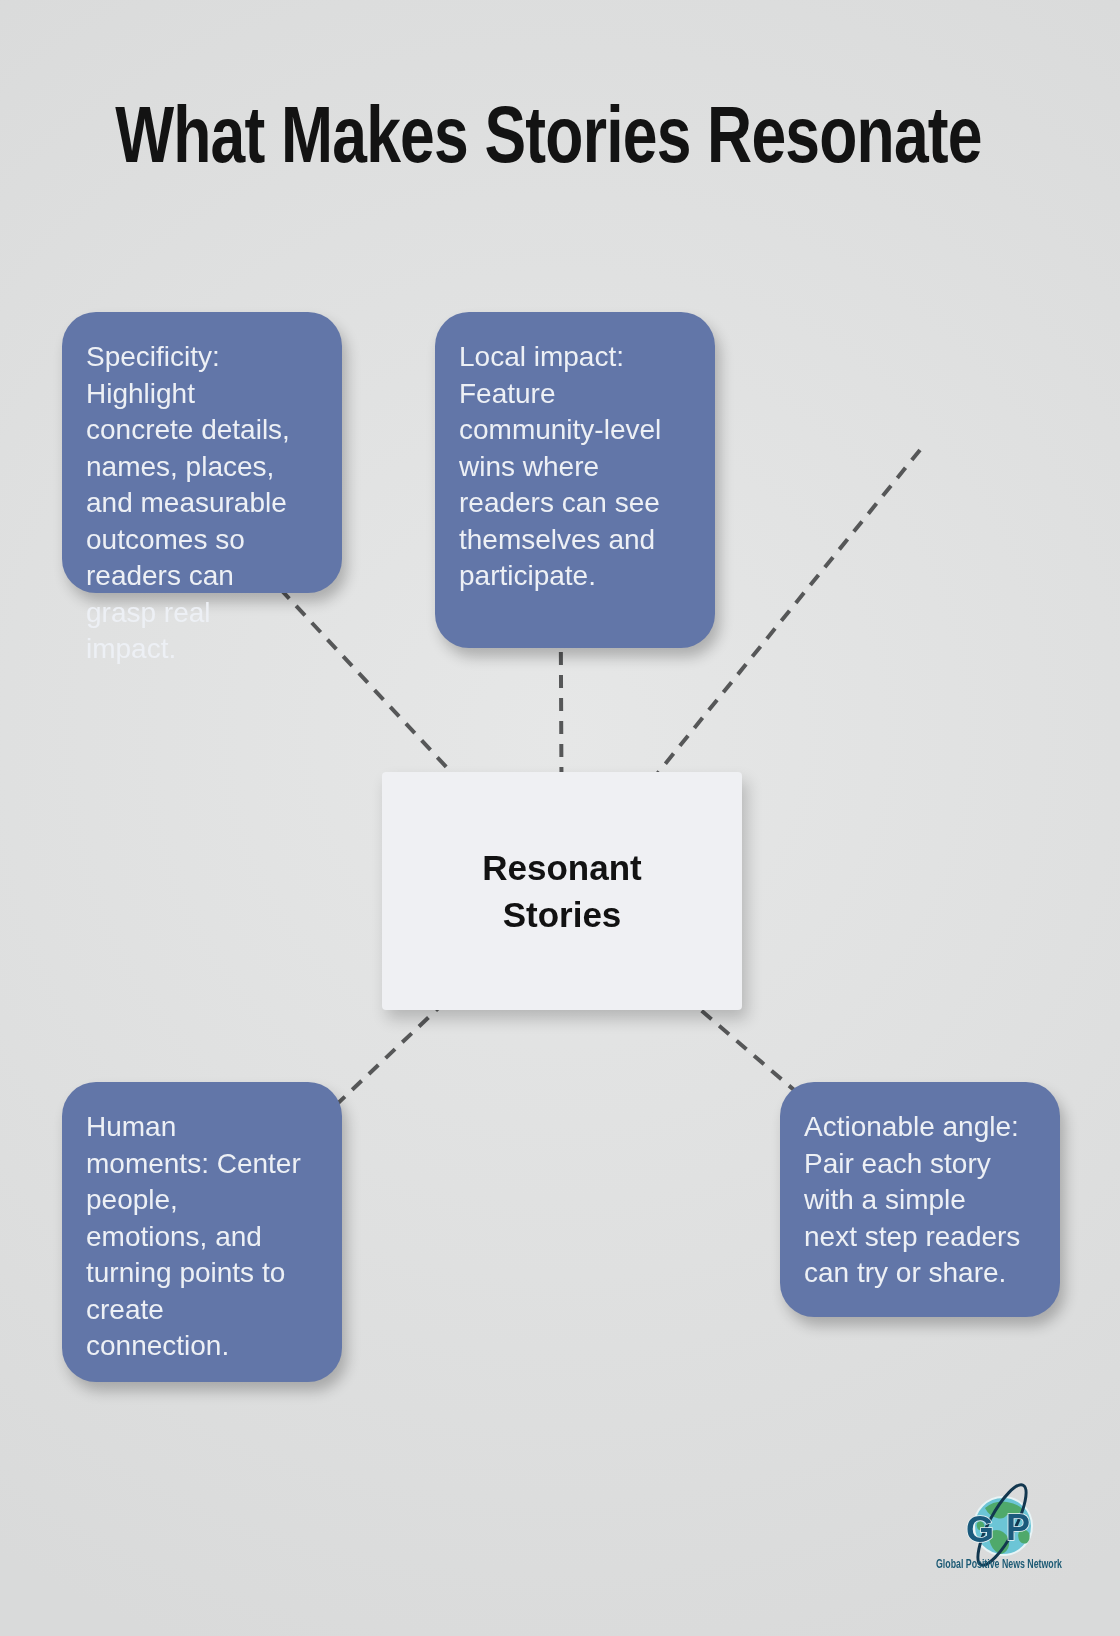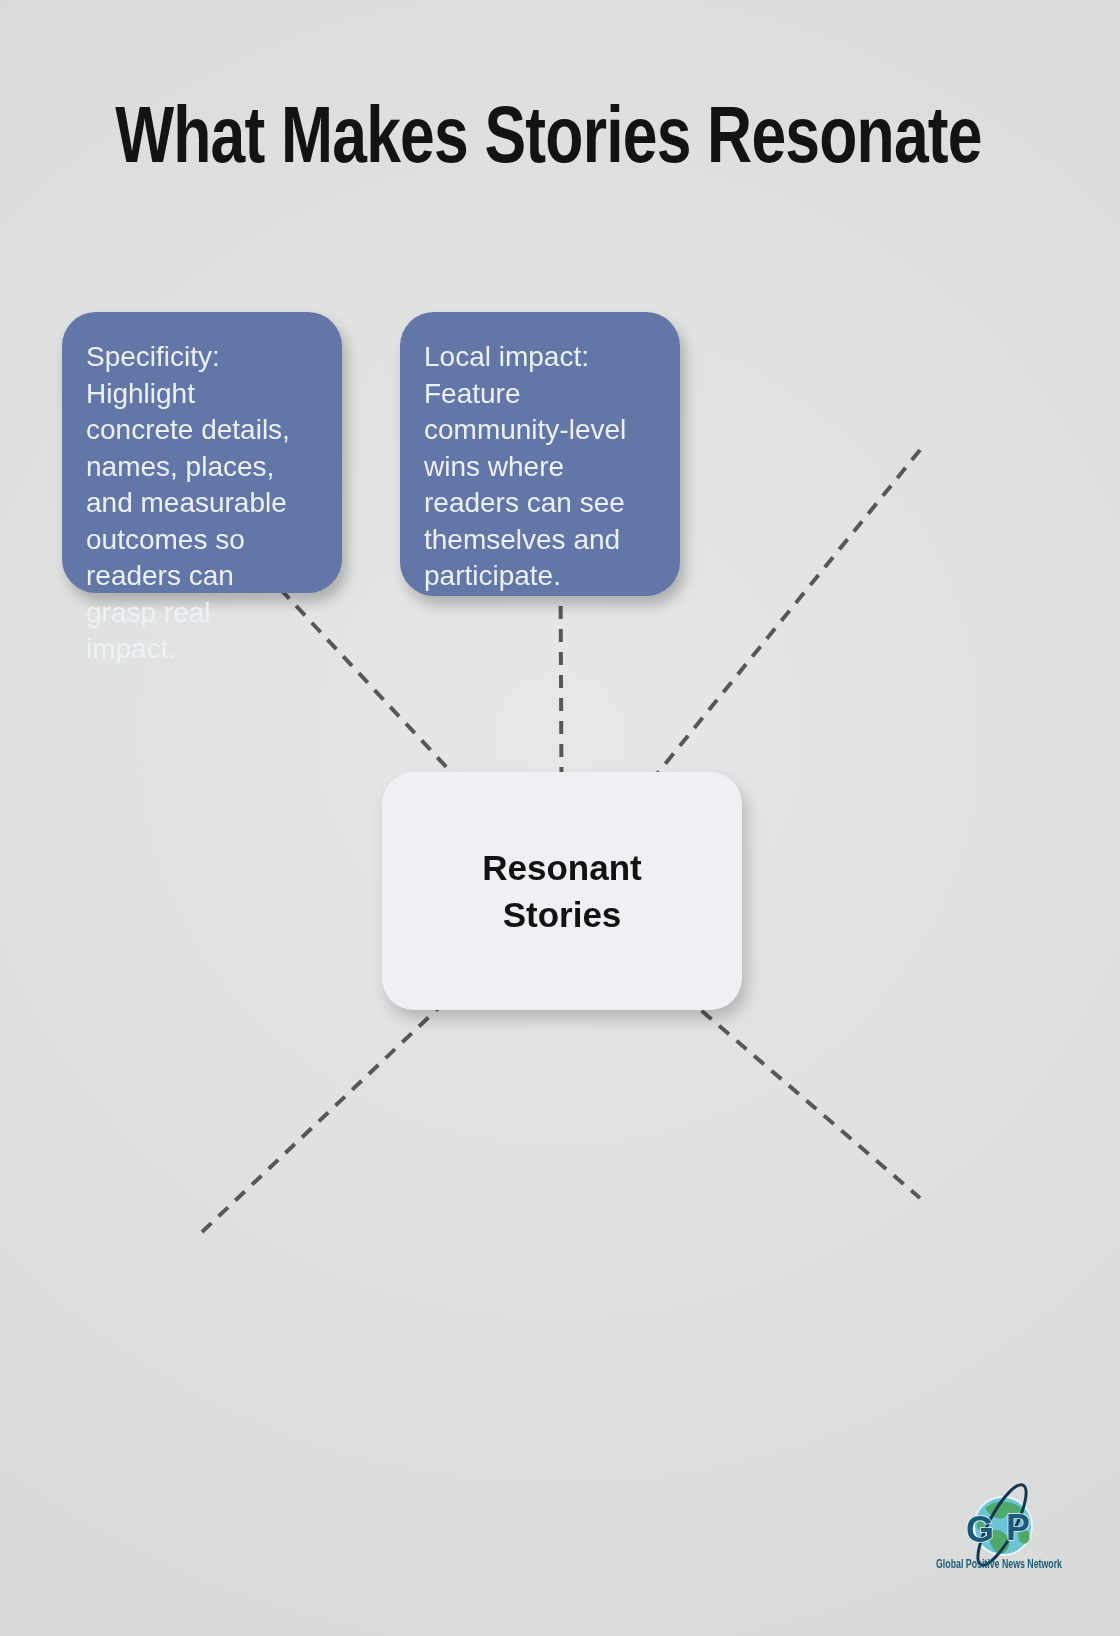--- a/index.html
+++ b/index.html
@@ -28,21 +28,21 @@
     position:absolute;
     border-radius:34px;
     box-shadow:5px 9px 14px rgba(0,0,0,0.24);
     box-sizing:border-box;
     padding:27px 16px 0 24px;
     font-size:28px;line-height:36.5px;
     white-space:pre-line;
   }
   .center-node{
     position:absolute;
-    border-radius:32px;
+    border-radius:4px;
     box-shadow:5px 9px 16px rgba(0,0,0,0.20);
     display:flex;align-items:center;justify-content:center;
     text-align:center;
     font-size:35px;line-height:47px;font-weight:bold;
     white-space:pre-line;
   }
   .logo{position:absolute;left:890px;top:1470px;}
   .logo text{font-family:"Liberation Sans","DejaVu Sans",sans-serif;}
 </style>
 </head>
@@ -67,30 +67,42 @@
   <div class="node" style="left:62px;top:312px;width:280px;height:281px;background:#6276a8;color:#edf0f5;">Specificity:
 Highlight
 concrete details,
 names, places,
 and measurable
 outcomes so
 readers can
 grasp real
 impact.</div>
 
-  <div class="node" style="left:400px;top:312px;width:280px;height:284px;background:#6276a8;color:#edf0f5;">Local impact:
+  <div class="node" style="left:435px;top:312px;width:280px;height:336px;background:#6276a8;color:#edf0f5;">Local impact:
 Feature
 community-level
 wins where
 readers can see
 themselves and
 participate.</div>
 
 
+  <div class="node" style="left:62px;top:1082px;width:280px;height:300px;background:#6276a8;color:#edf0f5;">Human
+moments: Center
+people,
+emotions, and
+turning points to
+create
+connection.</div>
 
+  <div class="node" style="left:780px;top:1082px;width:280px;height:235px;background:#6276a8;color:#edf0f5;">Actionable angle:
+Pair each story
+with a simple
+next step readers
+can try or share.</div>
 
   <div class="center-node" style="left:382px;top:772px;width:360px;height:238px;background:#eff0f3;color:#121212;">Resonant
 Stories</div>
 
   <svg class="logo" width="220" height="140" viewBox="0 0 220 140">
 
     <g>
       <circle cx="113" cy="56" r="29" fill="#6cc5d6" stroke="#e8f4f6" stroke-width="2"></circle>
       <path d="M95 38 q10 -8 22 -6 q12 2 16 8 q-6 6 -16 5 q-4 5 -10 3 q-8 -2 -12 -10 z" fill="#4fa96b"></path>
       <path d="M99 62 q8 -4 14 0 q7 5 6 13 q-1 7 -8 9 q-7 -2 -10 -9 q-3 -7 -2 -13 z" fill="#4fa96b"></path>

